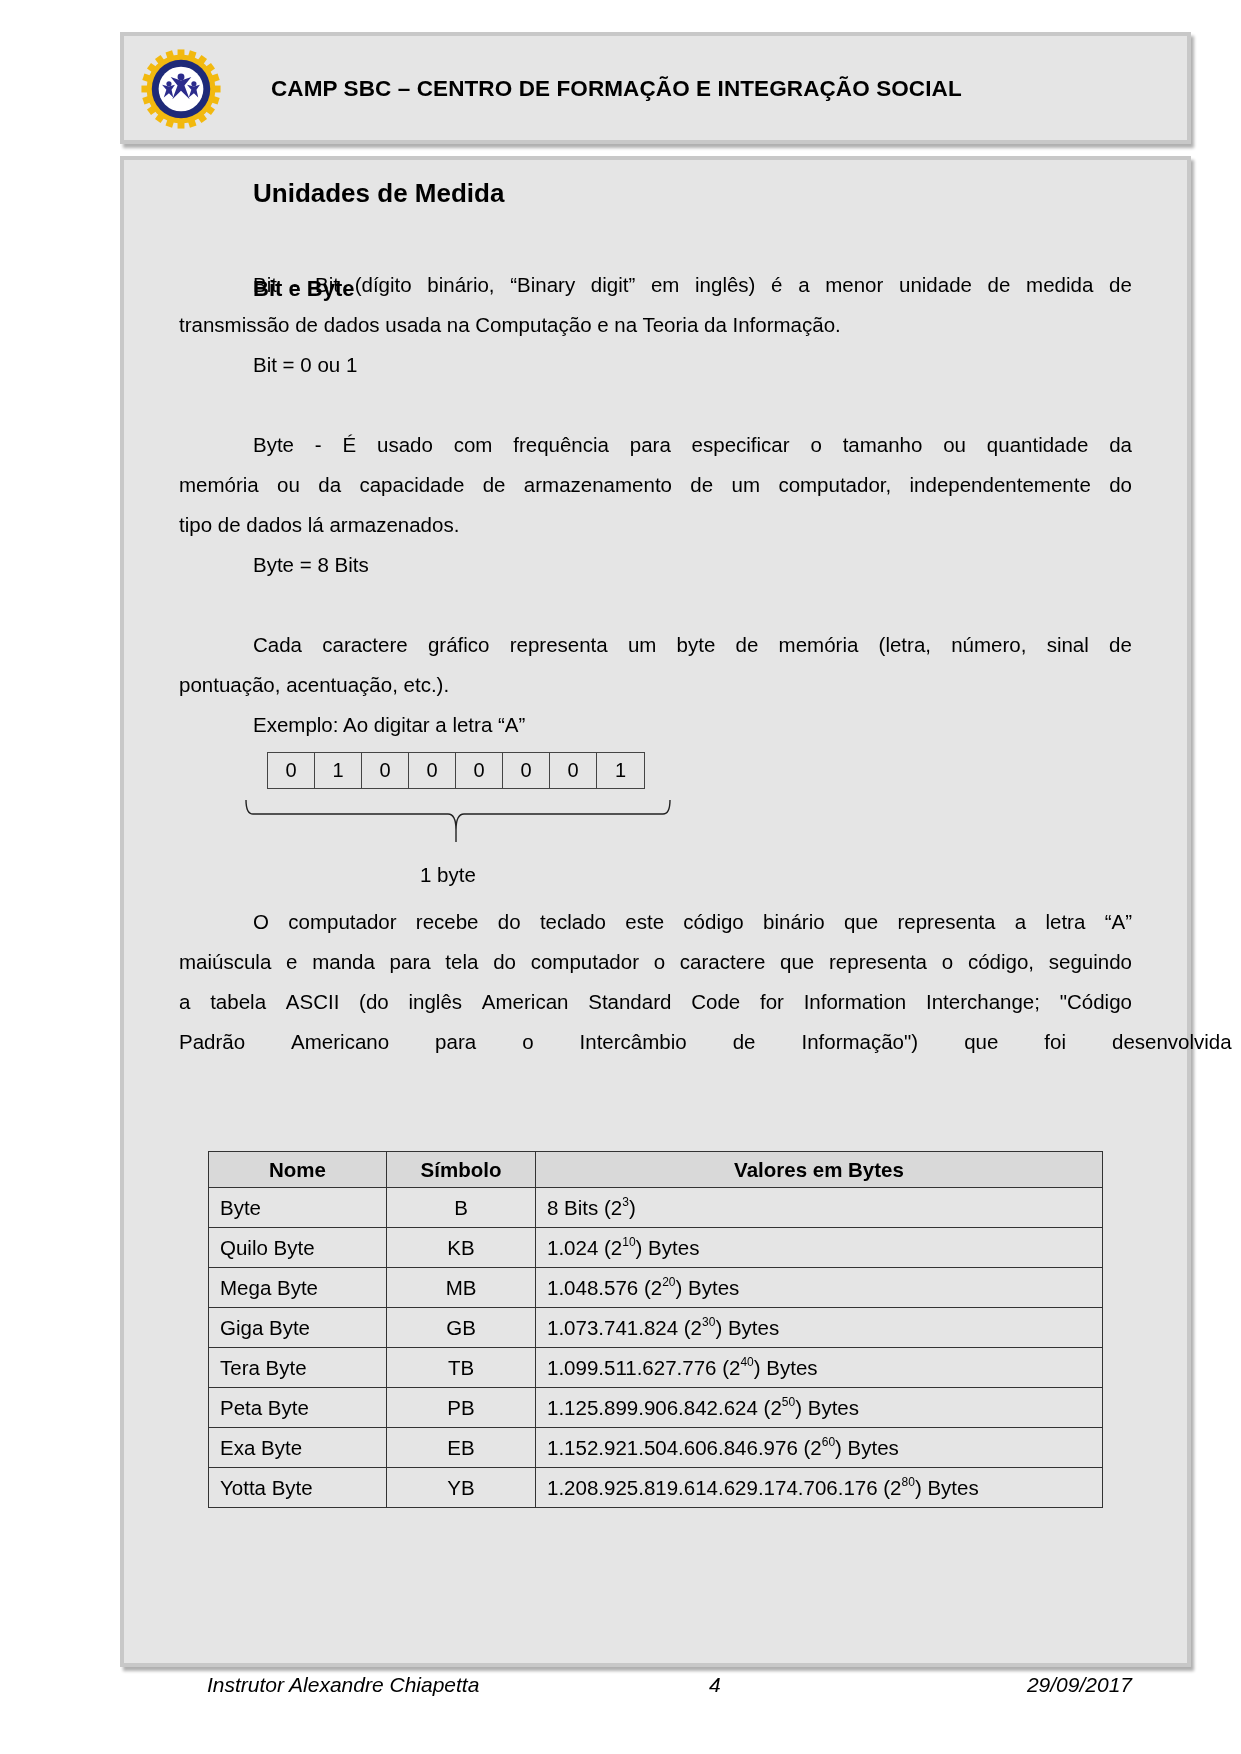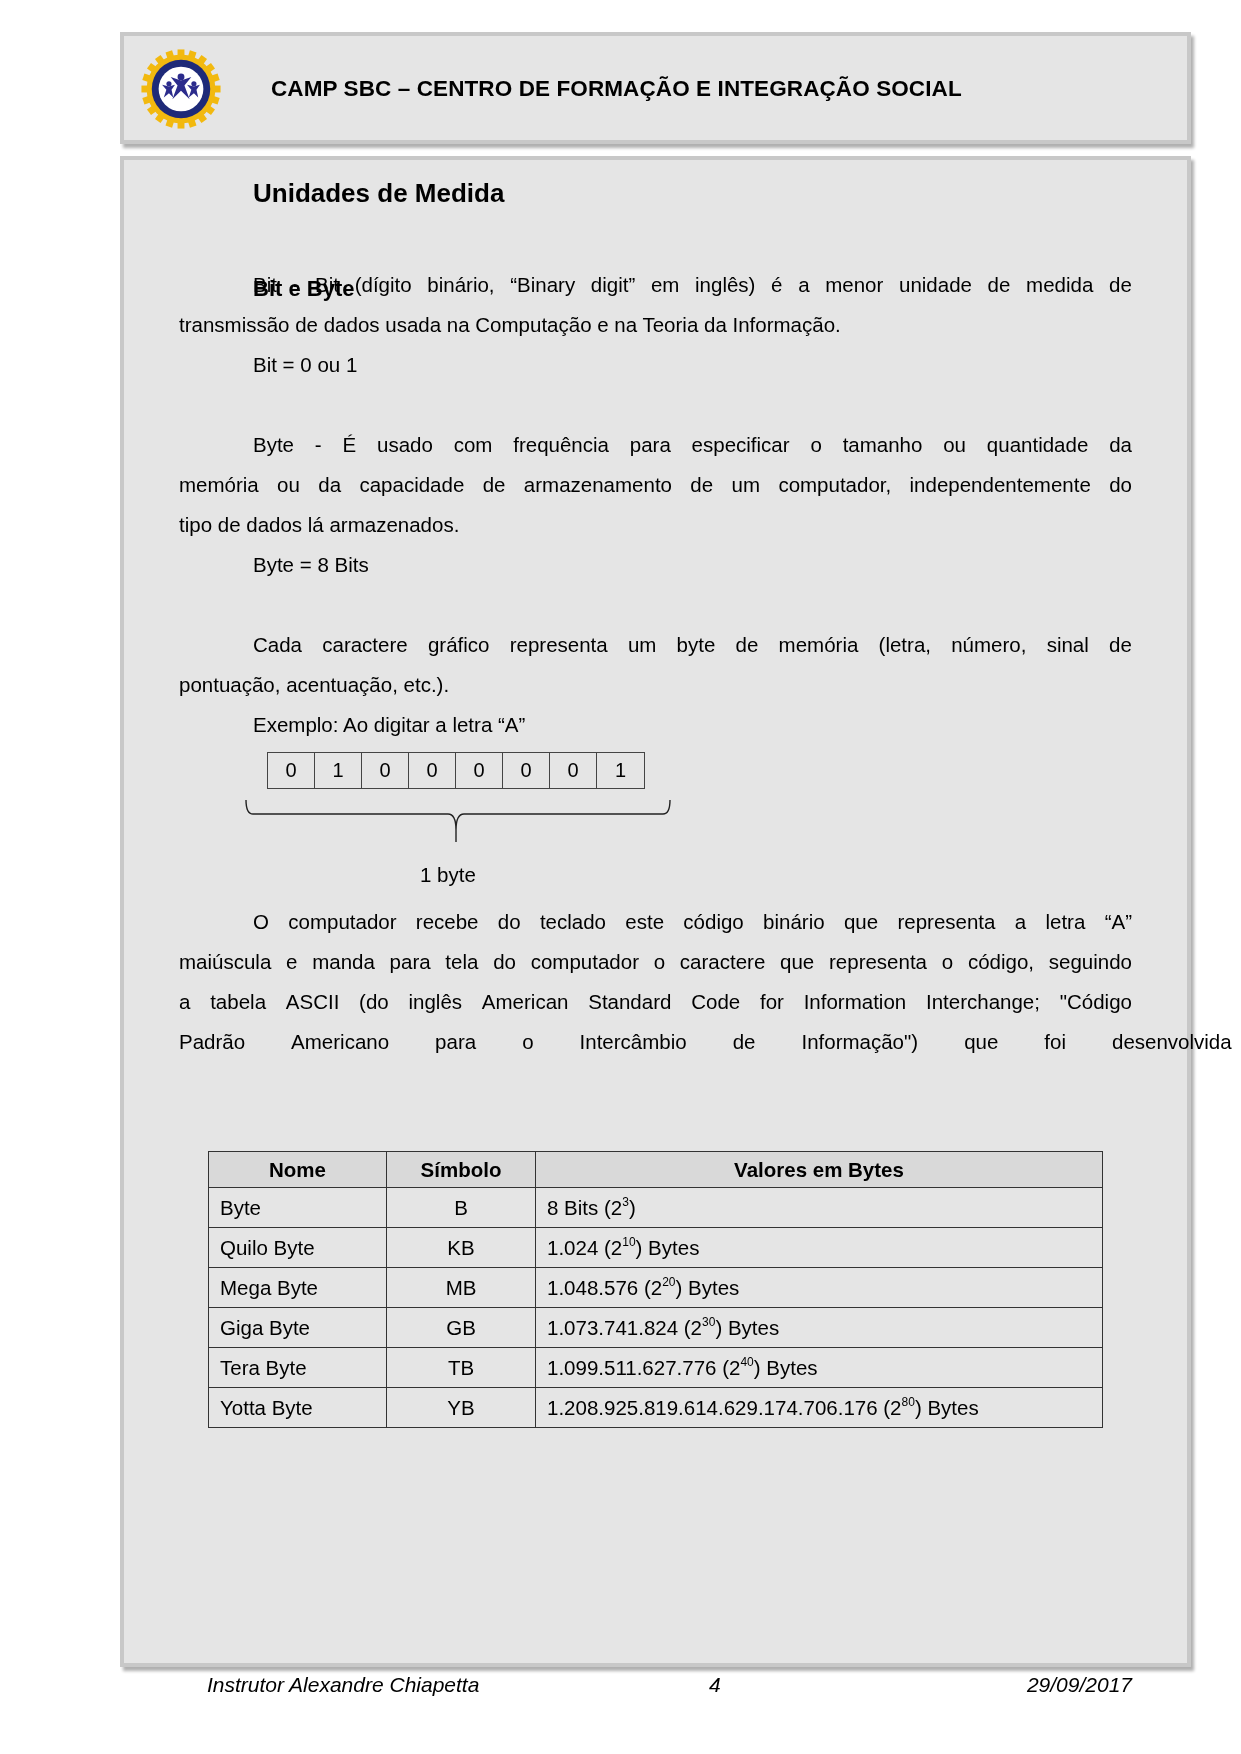--- a/index.html
+++ b/index.html
@@ -270,20 +270,30 @@
         <td>Giga Byte</td>
         <td class="sym">GB</td>
         <td><span>1.073.741.824 (2</span><sup>30</sup><span>) Bytes</span></td>
       </tr>
       <tr>
         <td>Tera Byte</td>
         <td class="sym">TB</td>
         <td><span>1.099.511.627.776 (2</span><sup>40</sup><span>) Bytes</span></td>
       </tr>
       <tr>
+        <td>Peta Byte</td>
+        <td class="sym">PB</td>
+        <td><span>1.125.899.906.842.624 (2</span><sup>50</sup><span>) Bytes</span></td>
+      </tr>
+      <tr>
+        <td>Exa Byte</td>
+        <td class="sym">EB</td>
+        <td><span>1.152.921.504.606.846.976 (2</span><sup>60</sup><span>) Bytes</span></td>
+      </tr>
+      <tr>
         <td>Yotta Byte</td>
         <td class="sym">YB</td>
         <td><span>1.208.925.819.614.629.174.706.176 (2</span><sup>80</sup><span>) Bytes</span></td>
       </tr>
     </tbody>
 </table>
 
 <div class="footer" style="left:179px;">Instrutor Alexandre Chiapetta</div>
 <div class="footer" style="left:681px;">4</div>
 <div class="footer" style="right:109px;">29/09/2017</div>

